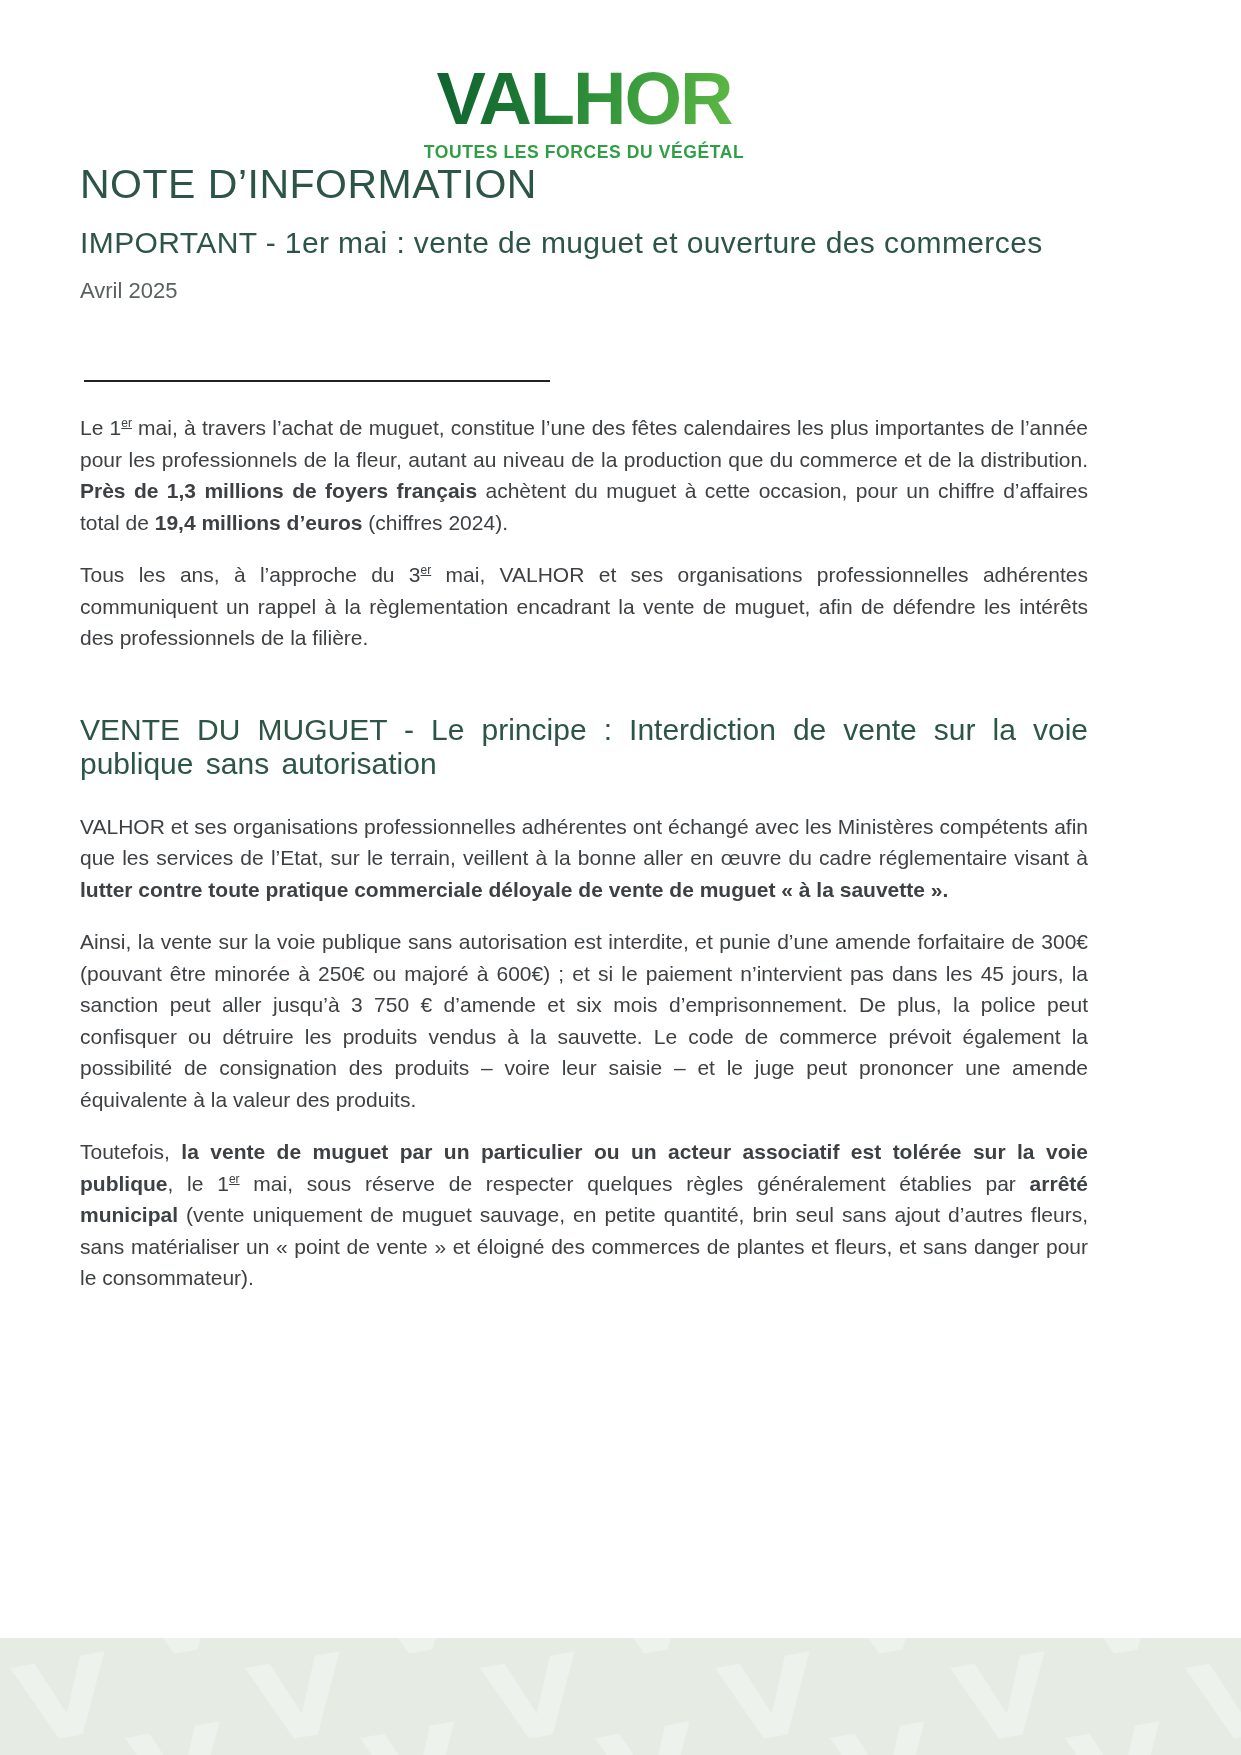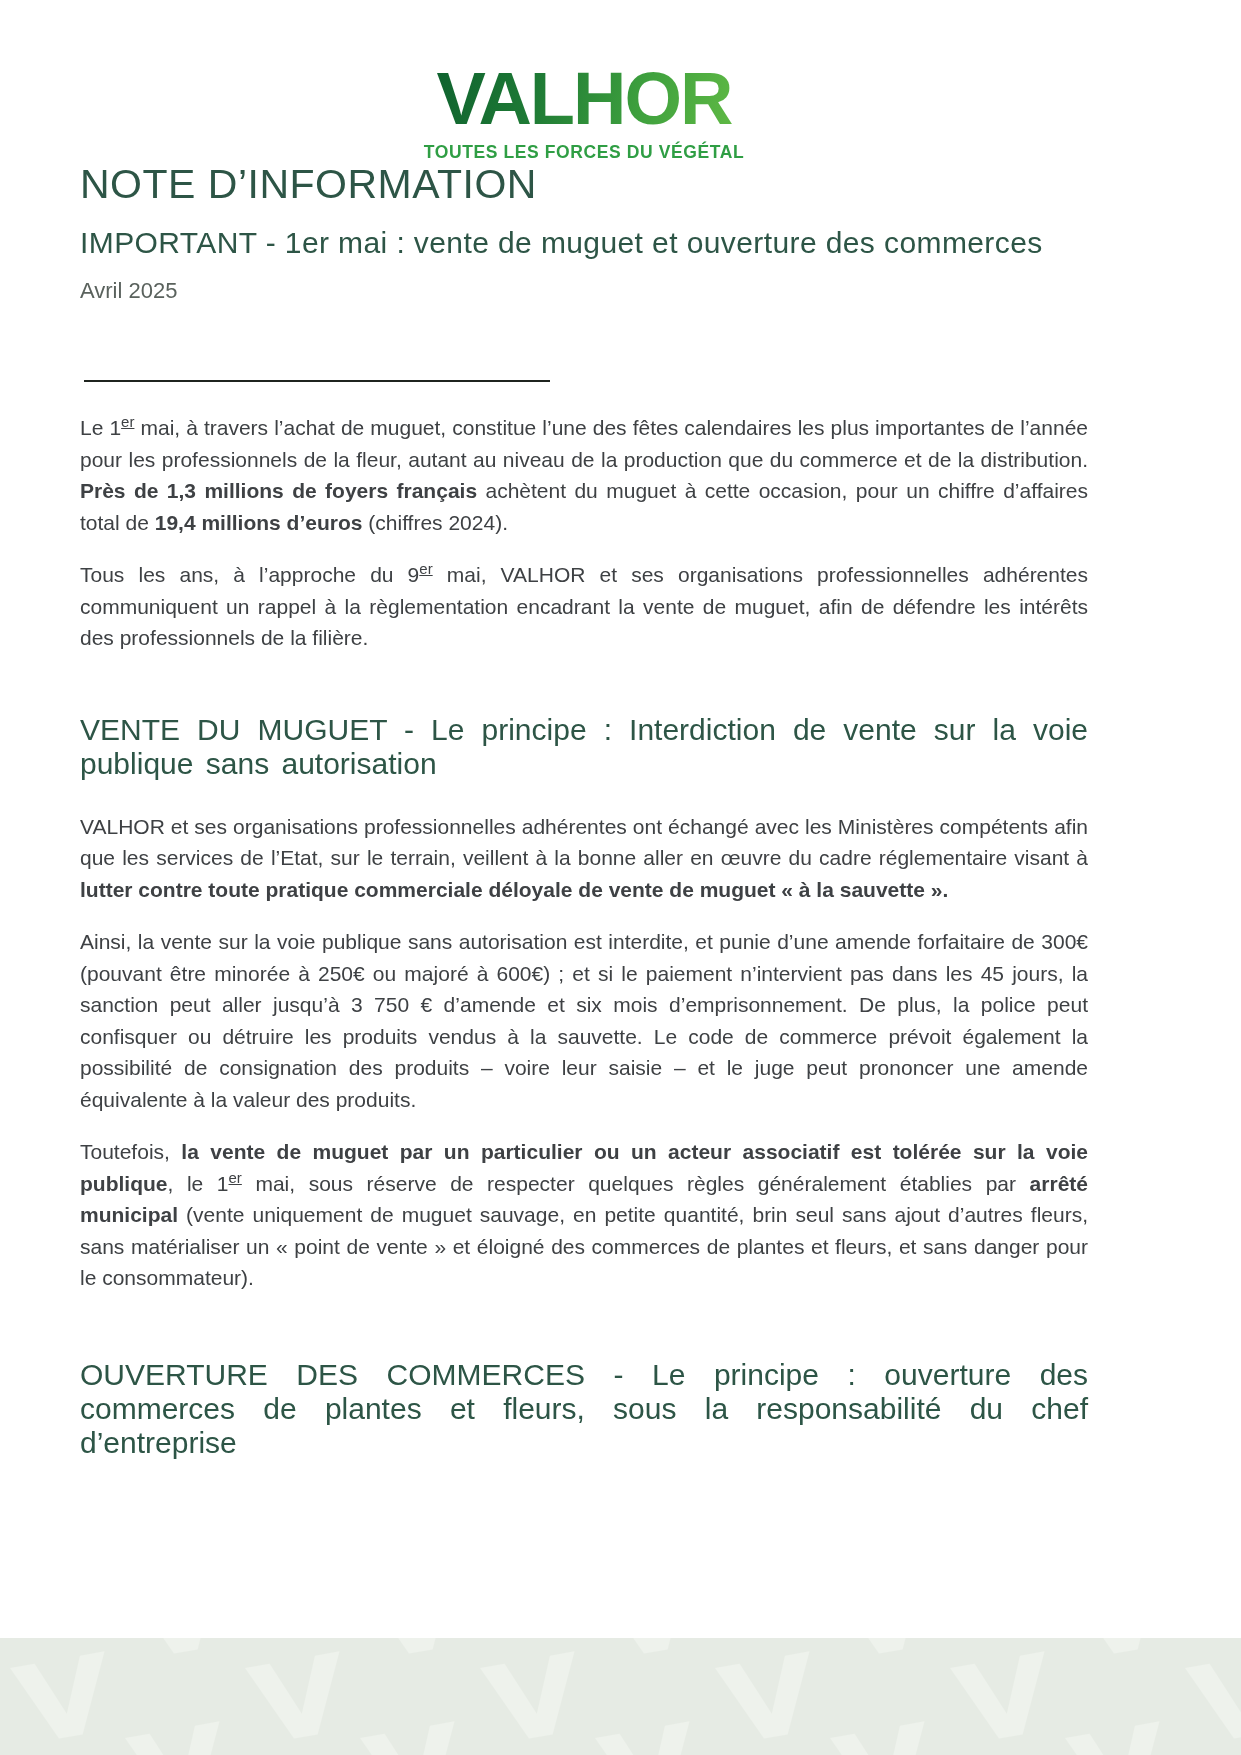--- a/index.html
+++ b/index.html
@@ -73,21 +73,21 @@
   
   p.body-par {
     margin: 0 0 21px 0;
     font-size: 21px;
     line-height: 31.5px;
     color: #3e4144;
     text-align: justify;
   }
   p.first { margin-top: 30px; }
   p.body-par strong { font-weight: 700; }
-  sup { font-size: 15px; line-height: 0; vertical-align: super; text-decoration: underline; }
+  sup { font-size: 12px; line-height: 0; vertical-align: super; text-decoration: underline; }
 
   h3.section-heading {
     margin: 59px 0 30px 0;
     font-size: 30px;
     font-weight: 400;
     line-height: 34px;
     word-spacing: 4px;
     color: #2d5546;
     text-align: justify;
   }
@@ -118,31 +118,30 @@
     <h1 class="doc-title">NOTE D’INFORMATION</h1>
 
     <h2 class="doc-subtitle">IMPORTANT - 1er mai : vente de muguet et ouverture des commerces</h2>
 
     <div class="doc-date">Avril 2025</div>
 
     <div class="rule"></div>
 
     <p class="body-par first"><span>Le 1</span><sup>er</sup><span> mai, à travers l’achat de muguet, constitue l’une des fêtes calendaires les plus importantes de l’année pour les professionnels de la fleur, autant au niveau de la production que du commerce et de la distribution. </span><strong>Près de 1,3 millions de foyers français</strong><span> achètent du muguet à cette occasion, pour un chiffre d’affaires total de </span><strong>19,4 millions d’euros</strong><span> (chiffres 2024).</span></p>
 
-    <p class="body-par"><span>Tous les ans, à l’approche du 9</span><sup>er</sup><span> mai, VALHOR et ses organisations professionnelles adhérentes communiquent un rappel à la règlementation encadrant la vente de muguet, afin de défendre les intérêts des professionnels de la filière.</span></p>
+    <p class="body-par"><span>Tous les ans, à l’approche du 3</span><sup>er</sup><span> mai, VALHOR et ses organisations professionnelles adhérentes communiquent un rappel à la règlementation encadrant la vente de muguet, afin de défendre les intérêts des professionnels de la filière.</span></p>
 
     <h3 class="section-heading">VENTE DU MUGUET - Le principe : Interdiction de vente sur la voie publique sans autorisation</h3>
 
     <p class="body-par"><span>VALHOR et ses organisations professionnelles adhérentes ont échangé avec les Ministères compétents afin que les services de l’Etat, sur le terrain, veillent à la bonne aller en œuvre du cadre réglementaire visant à </span><strong>lutter contre toute pratique commerciale déloyale de vente de muguet « à la sauvette ».</strong></p>
 
     <p class="body-par"><span>Ainsi, la vente sur la voie publique sans autorisation est interdite, et punie d’une amende forfaitaire de 300€ (pouvant être minorée à 250€ ou majoré à 600€) ; et si le paiement n’intervient pas dans les 45 jours, la sanction peut aller jusqu’à 3 750 € d’amende et six mois d’emprisonnement. De plus, la police peut confisquer ou détruire les produits vendus à la sauvette. Le code de commerce prévoit également la possibilité de consignation des produits – voire leur saisie – et le juge peut prononcer une amende équivalente à la valeur des produits.</span></p>
 
     <p class="body-par"><span>Toutefois, </span><strong>la vente de muguet par un particulier ou un acteur associatif est tolérée sur la voie publique</strong><span>, le 1</span><sup>er</sup><span> mai, sous réserve de respecter quelques règles généralement établies par </span><strong>arrêté municipal</strong><span> (vente uniquement de muguet sauvage, en petite quantité, brin seul sans ajout d’autres fleurs, sans matérialiser un « point de vente » et éloigné des commerces de plantes et fleurs, et sans danger pour le consommateur).</span></p>
 
-    <h3 class="section-heading last">OUVERTURE DES COMMERCES - Le principe : ouverture des commerces de plantes et fleurs, sous la responsabilité du chef d’entreprise</h3>
 
   </main>
 
   <div class="footer-band">
     <svg width="1241" height="117" viewBox="0 0 1241 117" xmlns="http://www.w3.org/2000/svg">
       <rect x="0" y="0" width="1241" height="117" fill="#e6ebe4"></rect>
       <defs>
         <pattern id="vpat" width="235" height="160" patternUnits="userSpaceOnUse" fill="#eef2ec">
           <path d="M0,0 L25,0 L48,55 L71,0 L96,0 L60,78 L36,78 Z" transform="translate(10,30) rotate(-10)"></path>
           <path d="M0,0 L25,0 L48,55 L71,0 L96,0 L60,78 L36,78 Z" transform="translate(125,100) rotate(-10)"></path>

